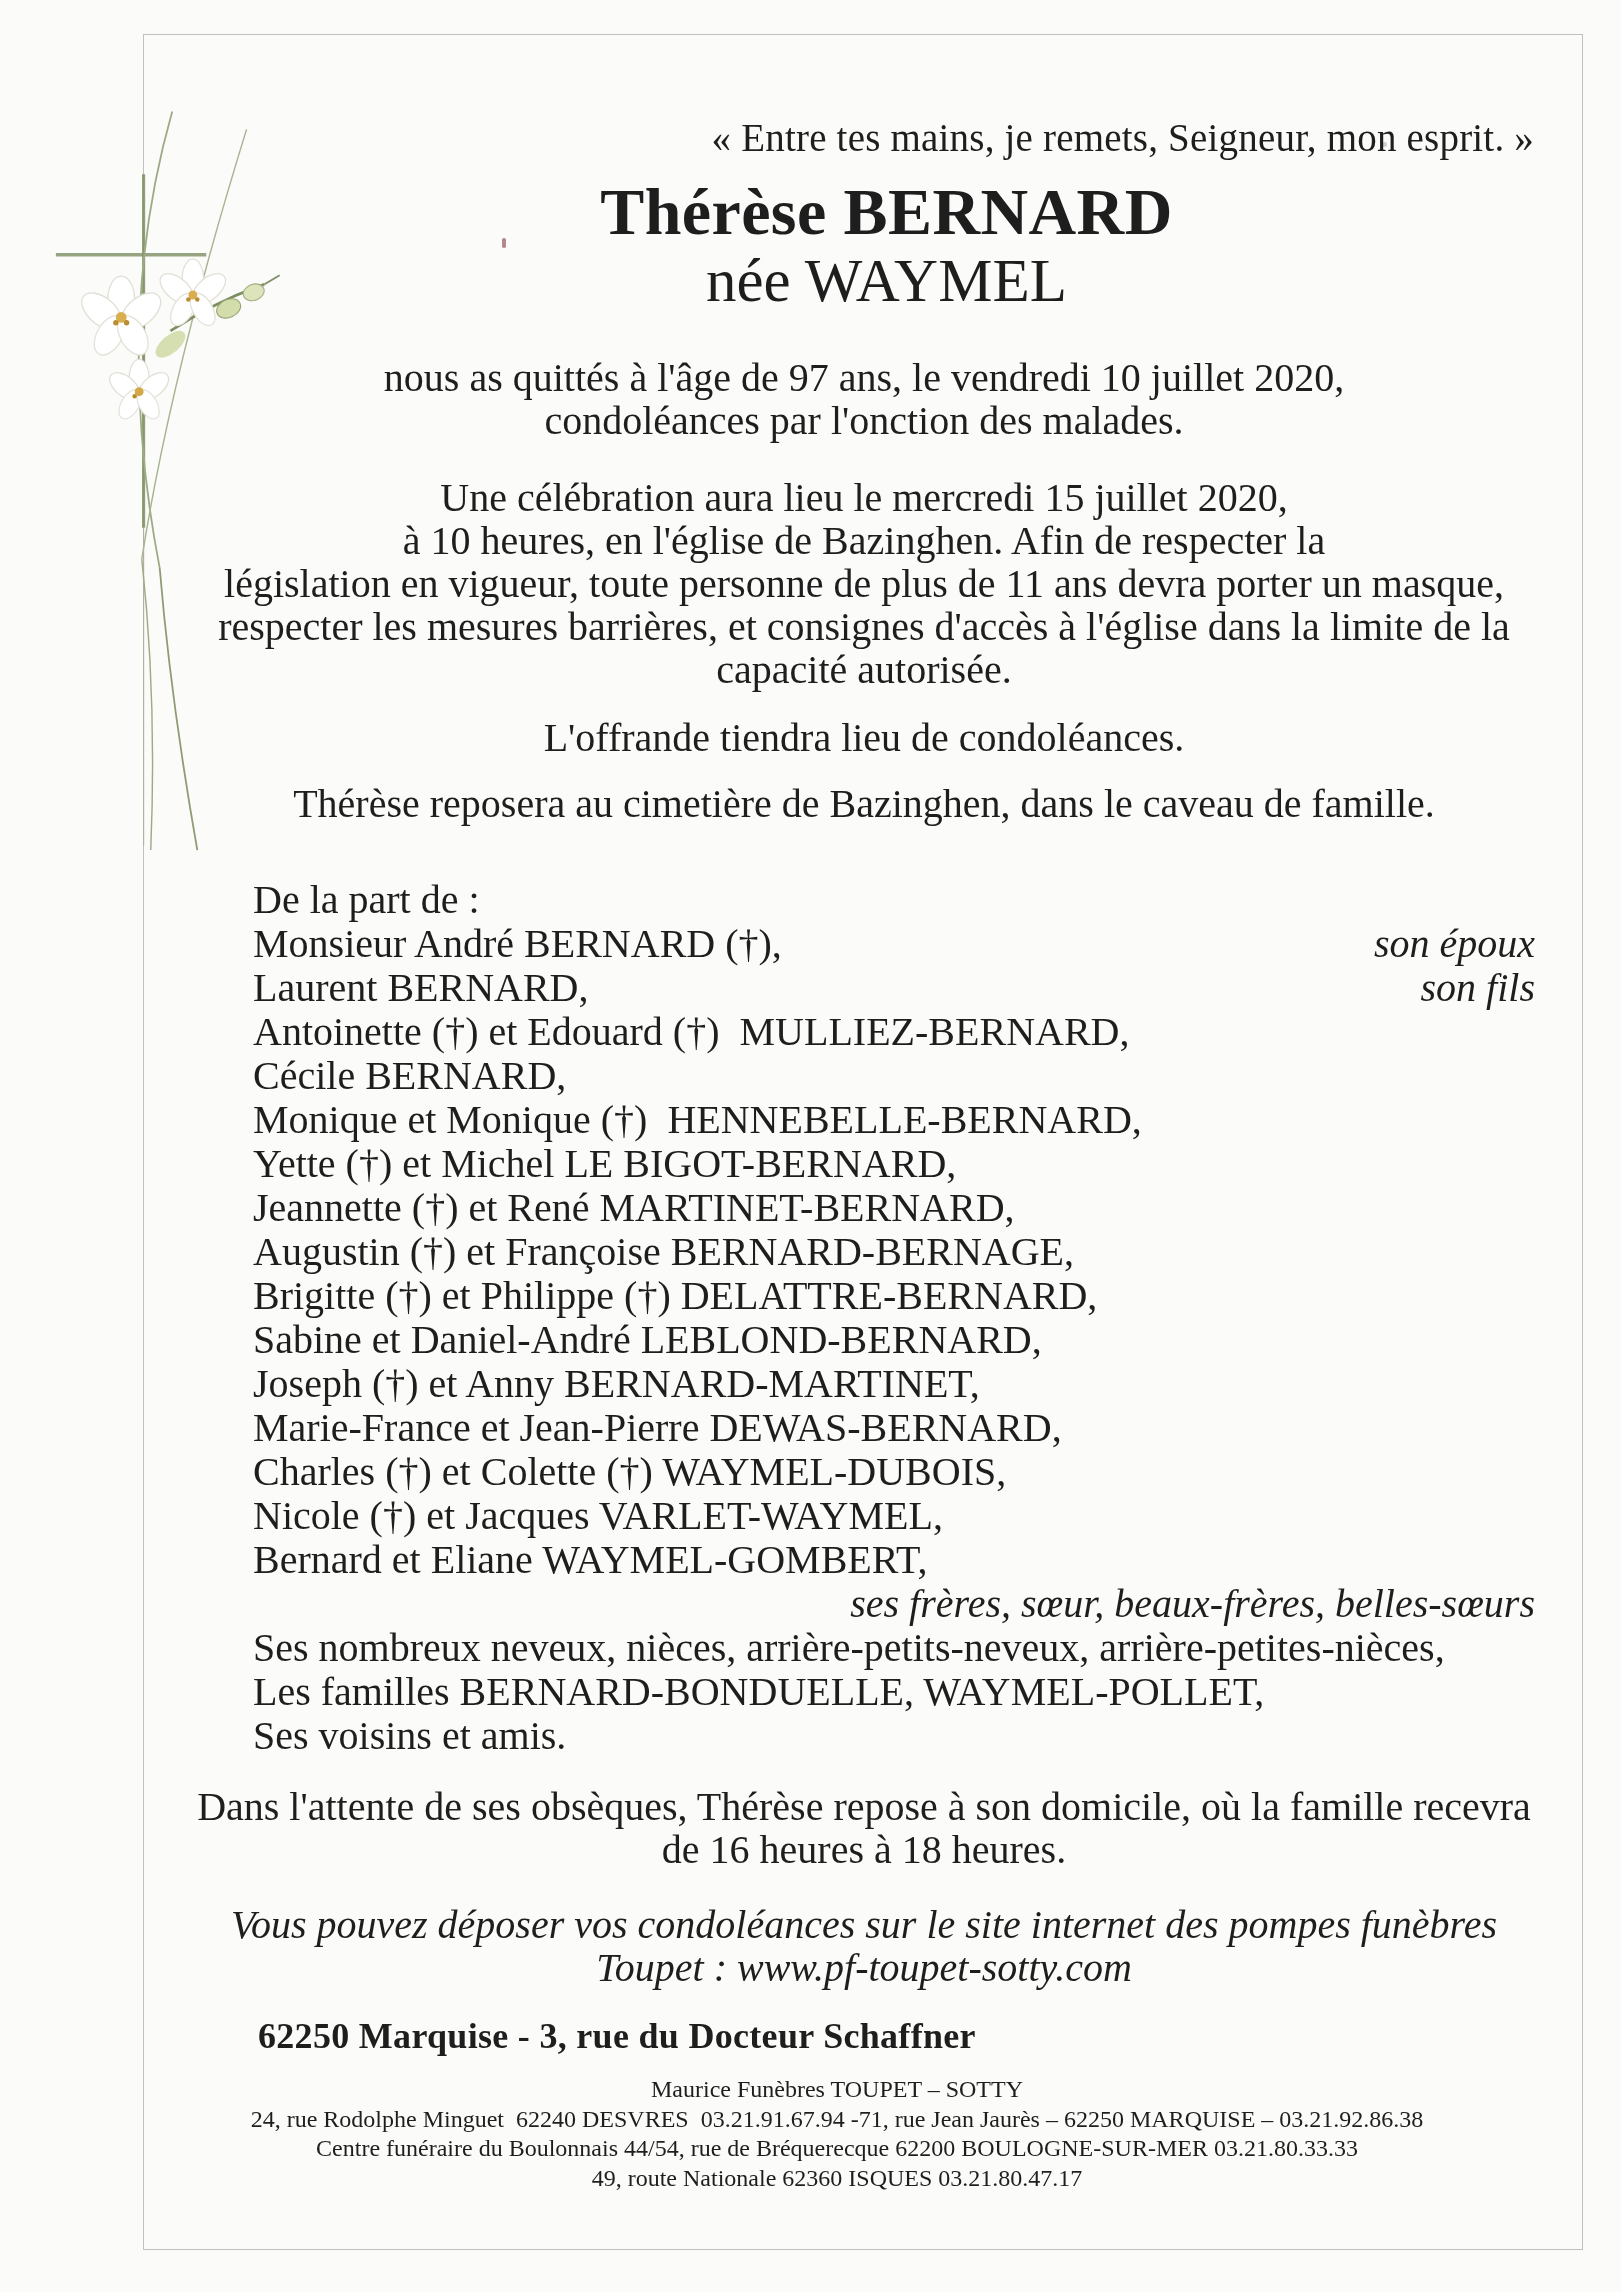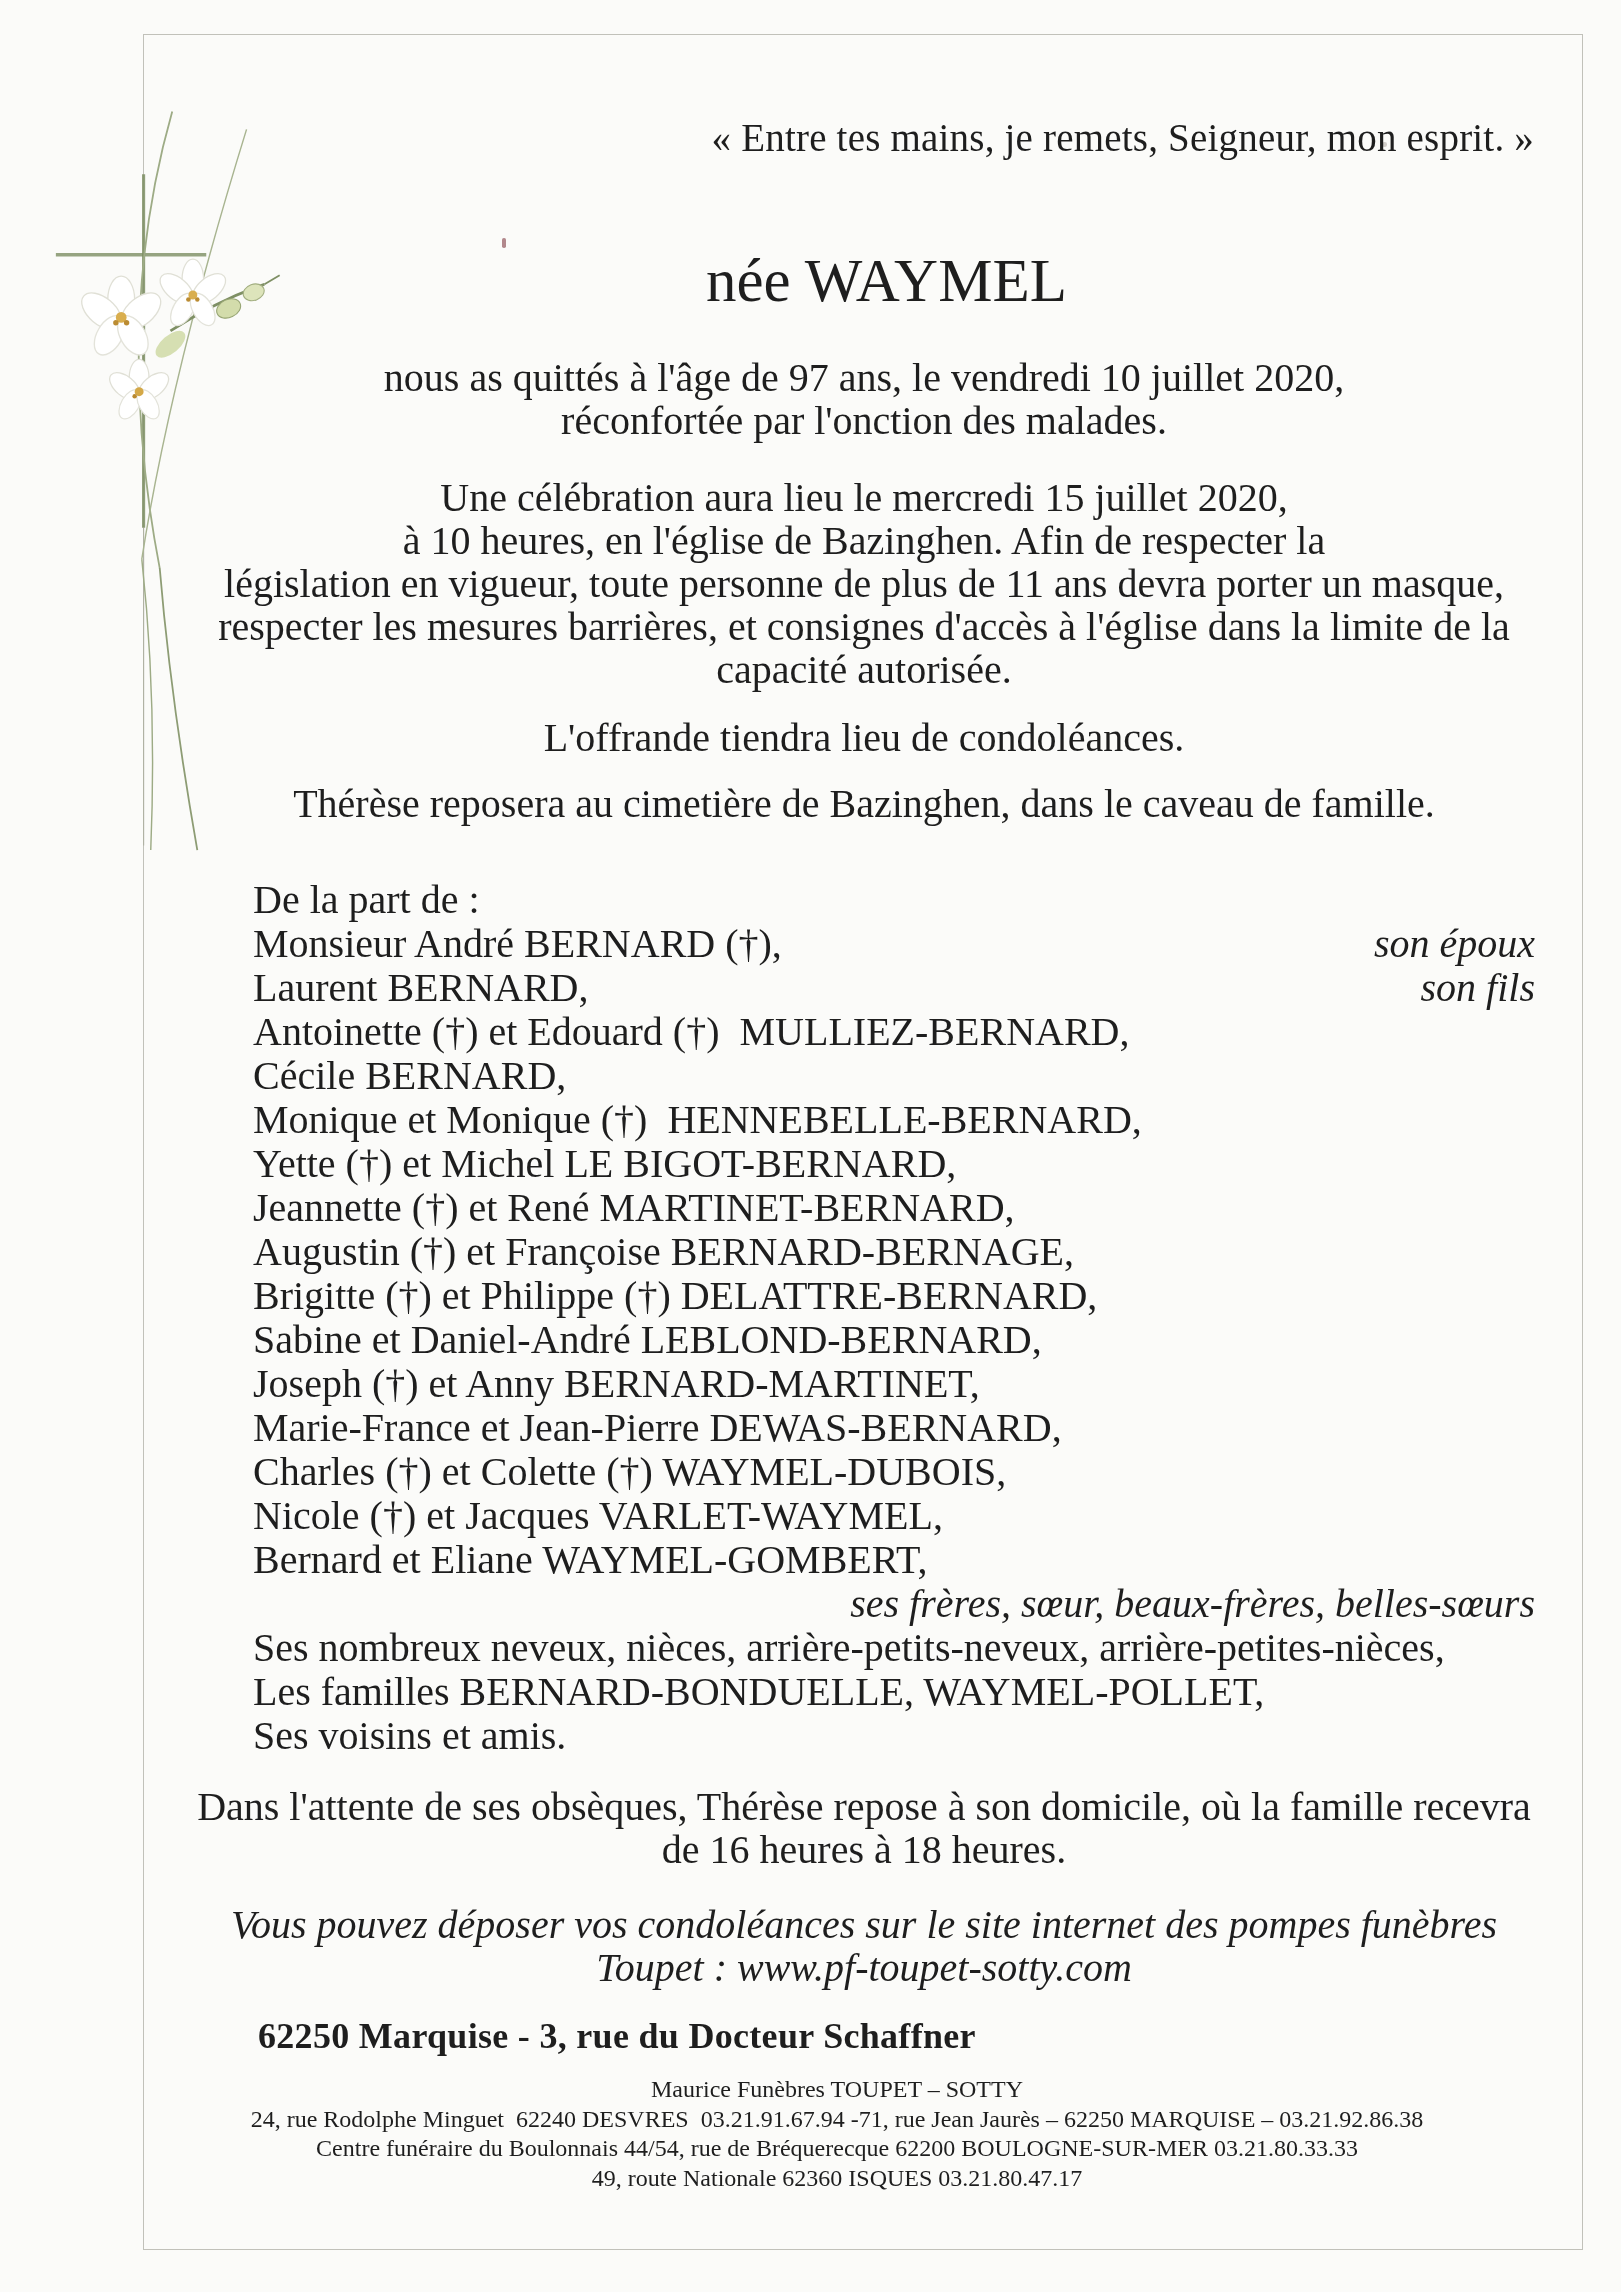--- a/index.html
+++ b/index.html
@@ -119,25 +119,26 @@
       <circle cx="115" cy="318" r="5" fill="#d4a847"></circle>
       <circle cx="110" cy="323" r="2.5" fill="#b9892f"></circle>
     </g>
   </svg>
 
   <div class="speck red"></div>
   <div class="speck gray"></div>
 
   <div class="quote">« Entre tes mains, je remets, Seigneur, mon esprit. »</div>
 
+  <div class="title">Thérèse BERNARD</div>
   <div class="maiden">née WAYMEL</div>
 
   <div class="para p1">
     <div class="ln">nous as quittés à l'âge de 97 ans, le vendredi 10 juillet 2020,</div>
-    <div class="ln">réconfortée par l'onction des malades.</div>
+    <div class="ln">condoléances par l'onction des malades.</div>
   </div>
 
   <div class="para p2">
     <div class="ln">Une célébration aura lieu le mercredi 15 juillet 2020,</div>
     <div class="ln">à 10 heures, en l'église de Bazinghen. Afin de respecter la</div>
     <div class="ln">législation en vigueur, toute personne de plus de 11 ans devra porter un masque,</div>
     <div class="ln">respecter les mesures barrières, et consignes d'accès à l'église dans la limite de la</div>
     <div class="ln">capacité autorisée.</div>
   </div>
 

